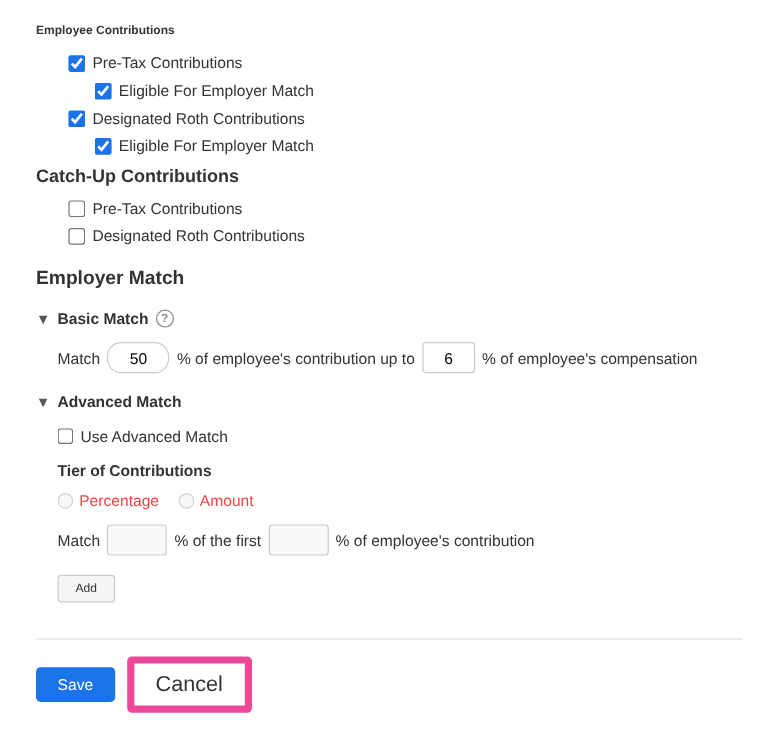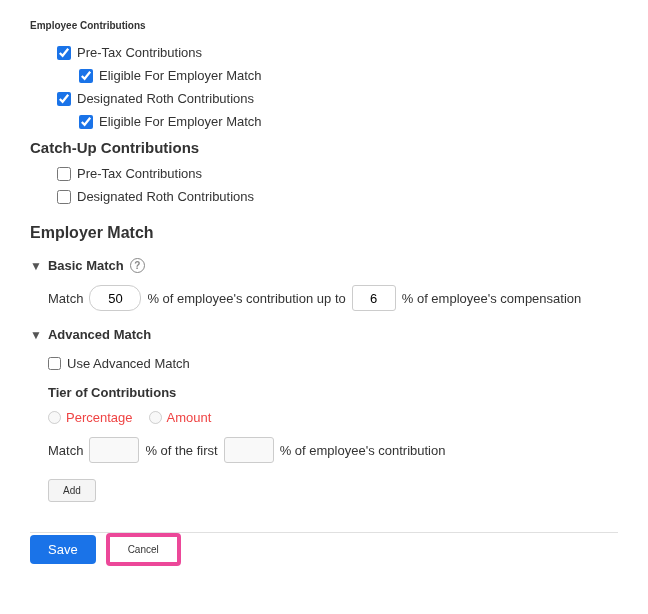--- a/index.html
+++ b/index.html
@@ -186,41 +186,42 @@
       cursor: pointer;
       font-size: 10px;
       color: #333;
     }
 
     .footer-buttons {
       display: flex;
       align-items: center;
       gap: 10px;
       margin-top: 30px;
+      padding-top: 14px;
       border-top: 1px solid #e0e0e0;
     }
 
     .btn-save {
       padding: 7px 18px;
       background: #1a73e8;
       color: #fff;
       border: none;
       border-radius: 4px;
       font-size: 13px;
       cursor: pointer;
       font-weight: 500;
     }
 
     .btn-cancel {
       padding: 7px 18px;
       background: #fff;
       color: #333;
-      border: 4px solid #ec4899;
+      border: 6px solid #ec4899;
       border-radius: 4px;
-      font-size: 10px;
+      font-size: 18px;
       cursor: pointer;
     }
 
     .use-advanced-row {
       display: flex;
       align-items: center;
       gap: 6px;
       margin-left: 0;
       margin-bottom: 14px;
     }

